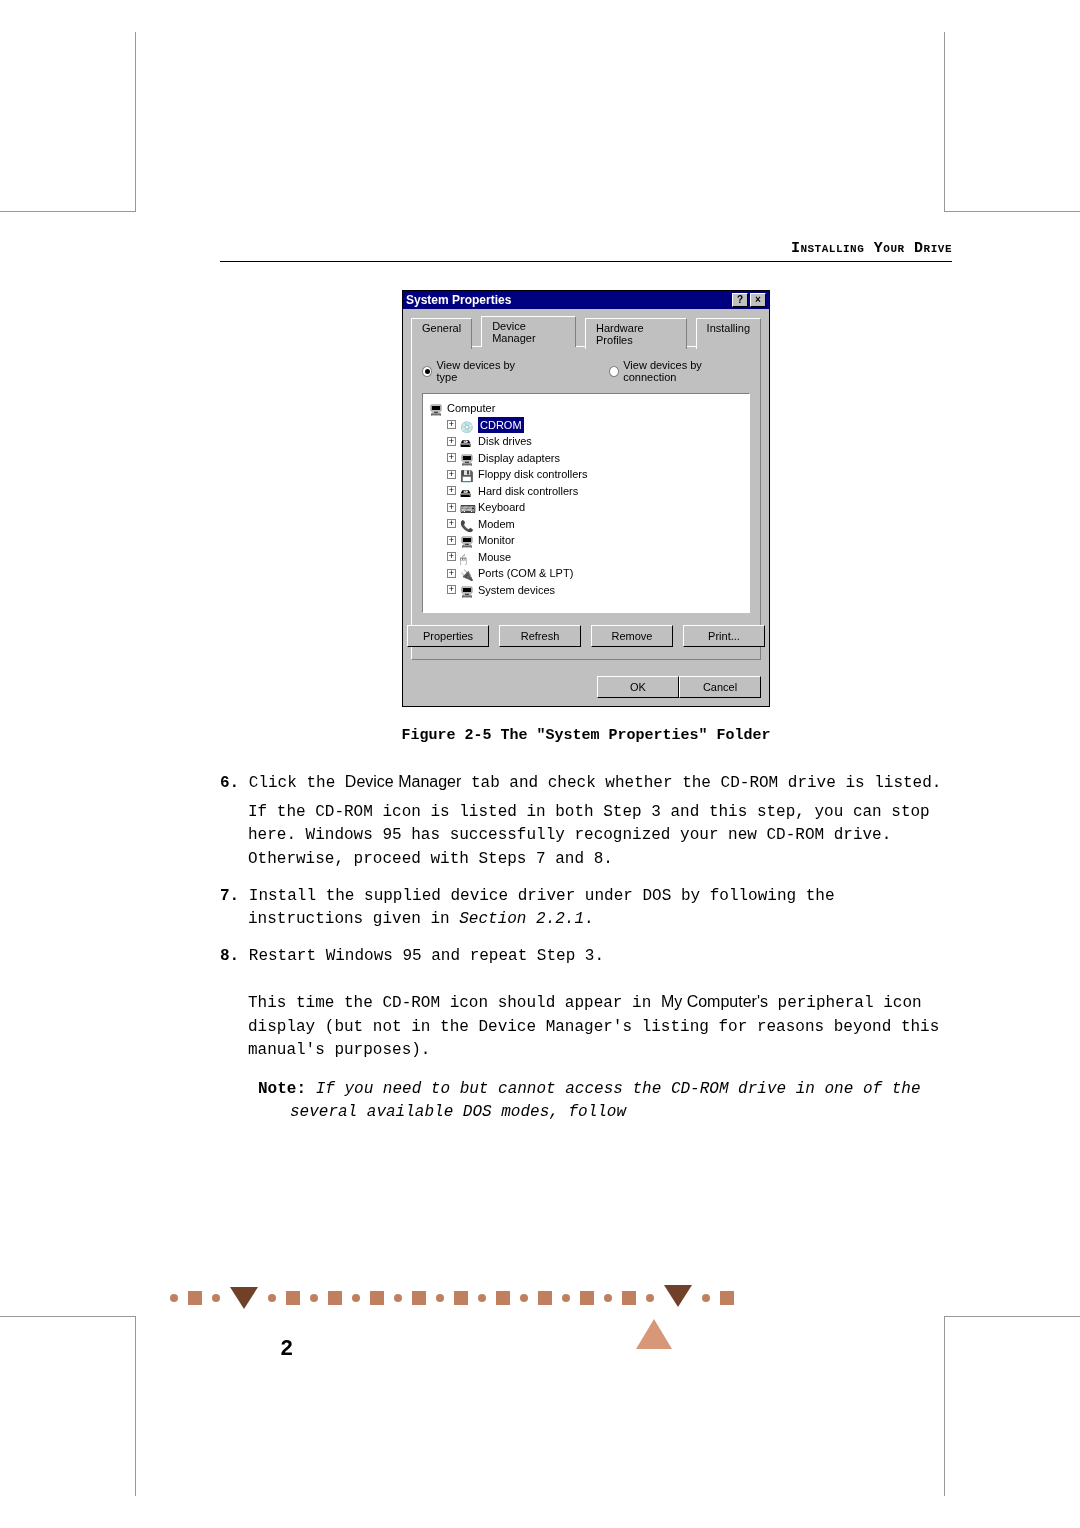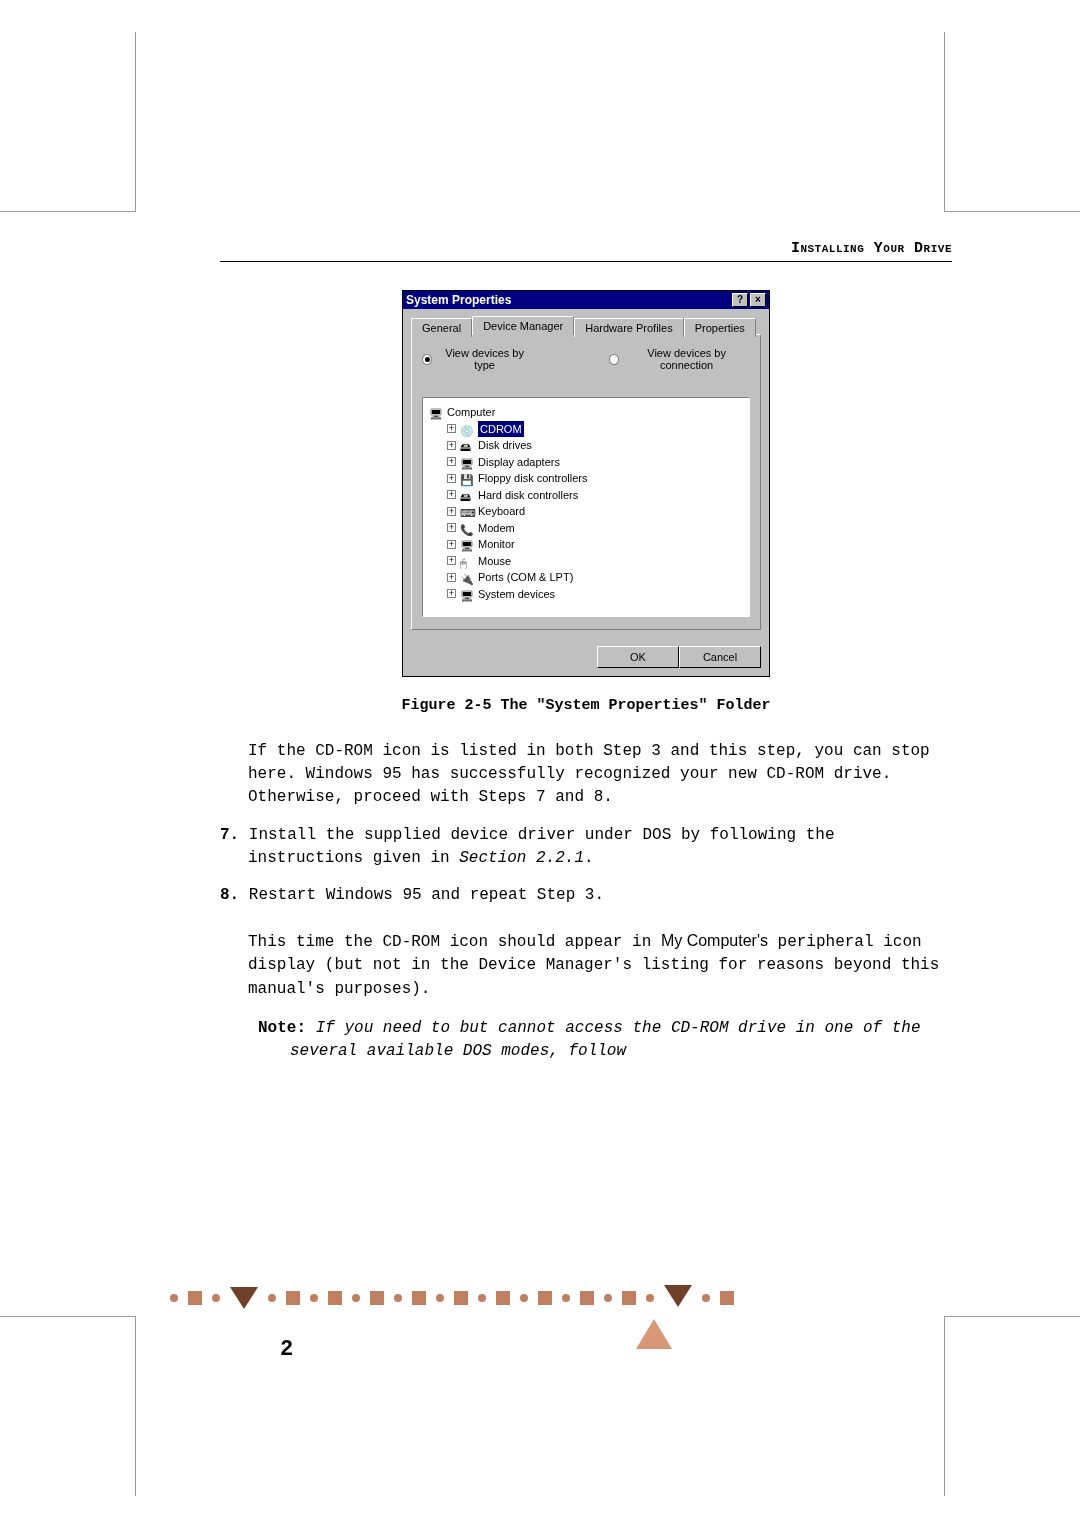--- a/index.html
+++ b/index.html
@@ -59,22 +59,21 @@
     .titlebtns { display: flex; gap: 2px; }
     .titlebtn {
       width: 16px; height: 14px; background: #c0c0c0;
       border-top: 1px solid #fff; border-left: 1px solid #fff;
       border-right: 1px solid #000; border-bottom: 1px solid #000;
       font-size: 10px; line-height: 12px; text-align: center; color: #000;
     }
     .tabs {
       display: flex;
       padding: 6px 8px 0 8px;
-      gap: 0;
-      align-items: center;
+      gap: 9px;
     }
     .tab {
       padding: 3px 10px 3px 10px;
       border-top: 1px solid #fff;
       border-left: 1px solid #fff;
       border-right: 1px solid #808080;
       background: #c0c0c0;
       font-size: 11px;
       position: relative;
       top: 1px;
@@ -82,21 +81,21 @@
     .tab.inactive { top: 3px; font-size: 11px; color: #000; }
     .tabpanel {
       margin: 0 8px 8px 8px;
       border-top: 1px solid #fff;
       border-left: 1px solid #fff;
       border-right: 1px solid #808080;
       border-bottom: 1px solid #808080;
       padding: 12px 10px 12px 10px;
       background: #c0c0c0;
     }
-    .radio-row { display: flex; gap: 76px; margin-bottom: 26px; font-size: 11px; text-align: center; }
+    .radio-row { display: flex; gap: 76px; margin-bottom: 10px; font-size: 11px; }
     .radio-row label { display: flex; align-items: center; gap: 4px; }
     .radio-dot {
       display: inline-block; width: 11px; height: 11px; border-radius: 50%;
       background: #fff; border: 1px solid #808080; position: relative;
     }
     .radio-dot.checked::after{
       content:""; position:absolute; left:2px; top:2px; width:5px; height:5px;
       background:#000; border-radius:50%;
     }
     .tree {
@@ -200,21 +199,21 @@
       <span>System Properties</span>
       <div class="titlebtns">
         <div class="titlebtn">?</div>
         <div class="titlebtn">×</div>
       </div>
     </div>
     <div class="tabs">
       <div class="tab inactive">General</div>
       <div class="tab">Device Manager</div>
       <div class="tab inactive">Hardware Profiles</div>
-      <div class="tab inactive">Properties</div>
+      <div class="tab inactive">Installing</div>
     </div>
     <div class="tabpanel">
       <div class="radio-row">
         <label>
             <span class="radio-dot checked"></span>
             <span>View devices by type</span>
           </label>
         <label>
             <span class="radio-dot"></span>
             <span>View devices by connection</span>
@@ -274,32 +273,42 @@
             <span class="expander">+</span>
             <span class="ticon">🔌</span>
             <span>Ports (COM &amp; LPT)</span>
           </div>
         <div class="tree-row child">
             <span class="expander">+</span>
             <span class="ticon">🖥</span>
             <span>System devices</span>
           </div>
       </div>
+      <div class="btnrow">
+        <div class="winbtn">Properties</div>
+        <div class="winbtn">Refresh</div>
+        <div class="winbtn">Remove</div>
+        <div class="winbtn">Print...</div>
+      </div>
     </div>
     <div class="footer-btns">
       <div class="winbtn">OK</div>
       <div class="winbtn">Cancel</div>
     </div>
   </div>
 
   <div class="caption">Figure 2-5   The "System Properties" Folder</div>
 
   <div class="body-text">
     <ol class="steps">
       <li>
+        <div class="hanging">
+          <span class="step-num">6.</span>
+          <span>Click the </span><span class="sans">Device Manager</span><span> tab and check whether the CD-ROM drive is listed.</span>
+        </div>
         <div style="padding-left:28px; margin-top:6px;">If the CD-ROM icon is listed in both Step 3 and this step, you can stop here.  Windows 95 has successfully recognized your new CD-ROM drive.  Otherwise, proceed with Steps 7 and 8.</div>
       </li>
       <li>
         <div class="hanging">
           <span class="step-num">7.</span>
           <span>Install the supplied device driver under DOS by following the instructions given in </span><span class="sect-ref">Section 2.2.1</span><span>.</span>
         </div>
       </li>
       <li>
         <div class="hanging">

